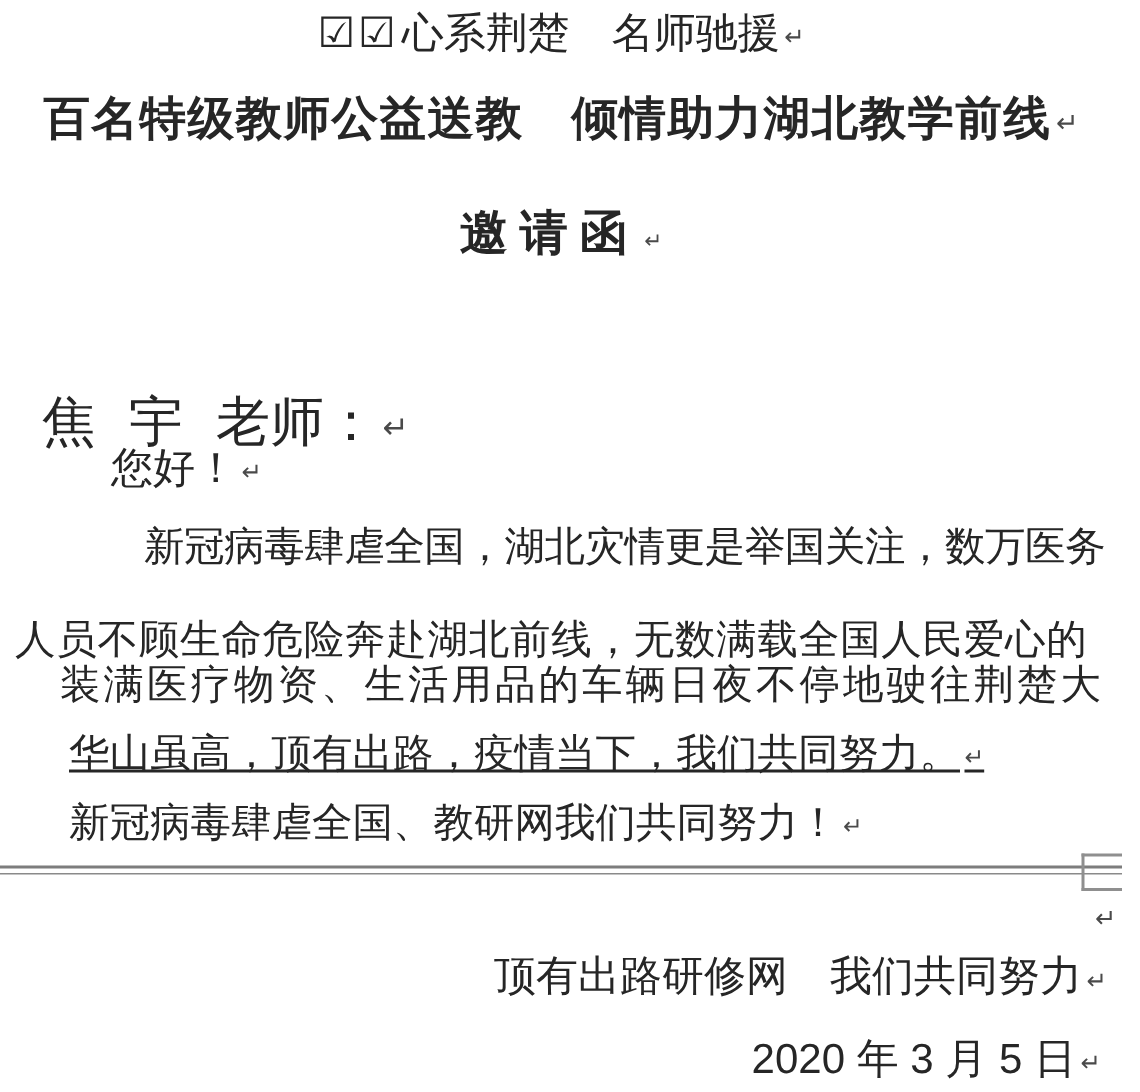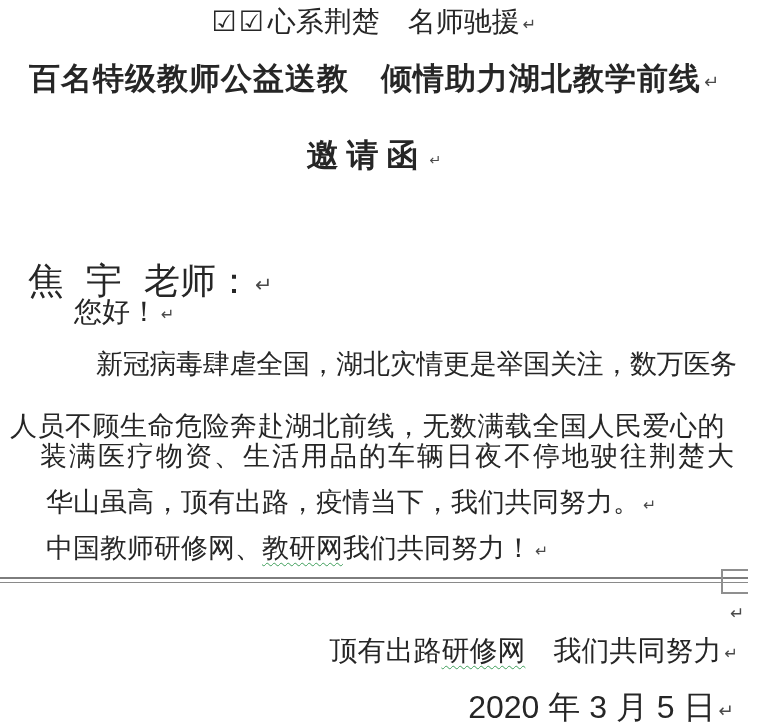--- a/index.html
+++ b/index.html
@@ -31,45 +31,44 @@
     text-align: center;
   }
   .tagline   { top: 6px;   font-size: 28px; font-weight: 500; }
   .subtitle  { top: 62px;  font-size: 31px; font-weight: 700; letter-spacing: 1px; }
   .doc-title { top: 138px; font-size: 32px; font-weight: 700; letter-spacing: 8px; }
   .salutation{ top: 249px; left: 28px; font-size: 36px; word-spacing: 12px; margin-top: 12px; }
   .greeting  { top: 296px; left: 74px; font-size: 28px; }
   .p1l1      { top: 349px; left: 96px; font-size: 27px; letter-spacing: -0.3px; font-family: Liberation Serif, serif; }
   .p1l2      { top: 395px; left: 10px; font-size: 27px; letter-spacing: 0.5px; margin-top: 16px; }
   .p1l3      { top: 441px; left: 40px; font-size: 27px; letter-spacing: 2px; }
-  .p2        { top: 487px; left: 46px; font-size: 27px; }
+  .p2        { top: 487px; left: 46px; font-size: 27px; text-decoration: underline; }
   .p3        { top: 533px; left: 46px; font-size: 27px; }
   .signature { top: 635px; right: 10px; font-size: 28px; }
-  .dateline  { top: 690px; right: 14px; font-size: 32px; }
+  .dateline  { top: 690px; right: 14px; font-size: 28px; }
 
   .pmark {
     font-family: "DejaVu Sans", sans-serif;
     font-size: 0.58em;
     font-weight: 400;
     letter-spacing: 0;
     color: #4a4a4a;
     margin-left: 3px;
     vertical-align: 1px;
   }
   .doc-title .pmark { font-size: 0.45em; }
   .stray-mark {
     position: absolute;
     top: 603px;
     left: 730px;
     font-family: "DejaVu Sans", sans-serif;
     font-size: 17px;
     color: #4a4a4a;
   }
   .squiggle {
-    text-decoration: underline;
     text-decoration-style: wavy;
     text-decoration-thickness: 1px;
     text-underline-offset: 5px;
   }
   .separator-double {
     position: absolute;
     top: 577px;
     left: 0;
     width: 752px;
     height: 3px;
@@ -123,21 +122,21 @@
 
   <div class="line p1l3">
     <span>装满医疗物资、生活用品的车辆日夜不停地驶往荆楚大</span>
   </div>
 
   <div class="line p2">
     <span>华山虽高，顶有出路，疫情当下，我们共同努力。</span><span class="pmark">↵</span>
   </div>
 
   <div class="line p3">
-    <span>中国教师研修网、</span><span class="squiggle" style="text-decoration-color:#3f9e5a">教研网</span><span>我们共同努力！</span><span class="pmark">↵</span>
+    <span>新冠病毒肆虐全国、</span><span class="squiggle" style="text-decoration-color:#3f9e5a">教研网</span><span>我们共同努力！</span><span class="pmark">↵</span>
   </div>
 
   <div class="separator-double"></div>
   <div class="separator-end-box"></div>
 
   <div class="stray-mark">↵</div>
 
   <div class="line signature">
     <span>顶有出路</span><span class="squiggle" style="text-decoration-color:#3f9e5a">研修网</span><span>　</span><span>我们共同努力</span><span class="pmark">↵</span>
   </div>

